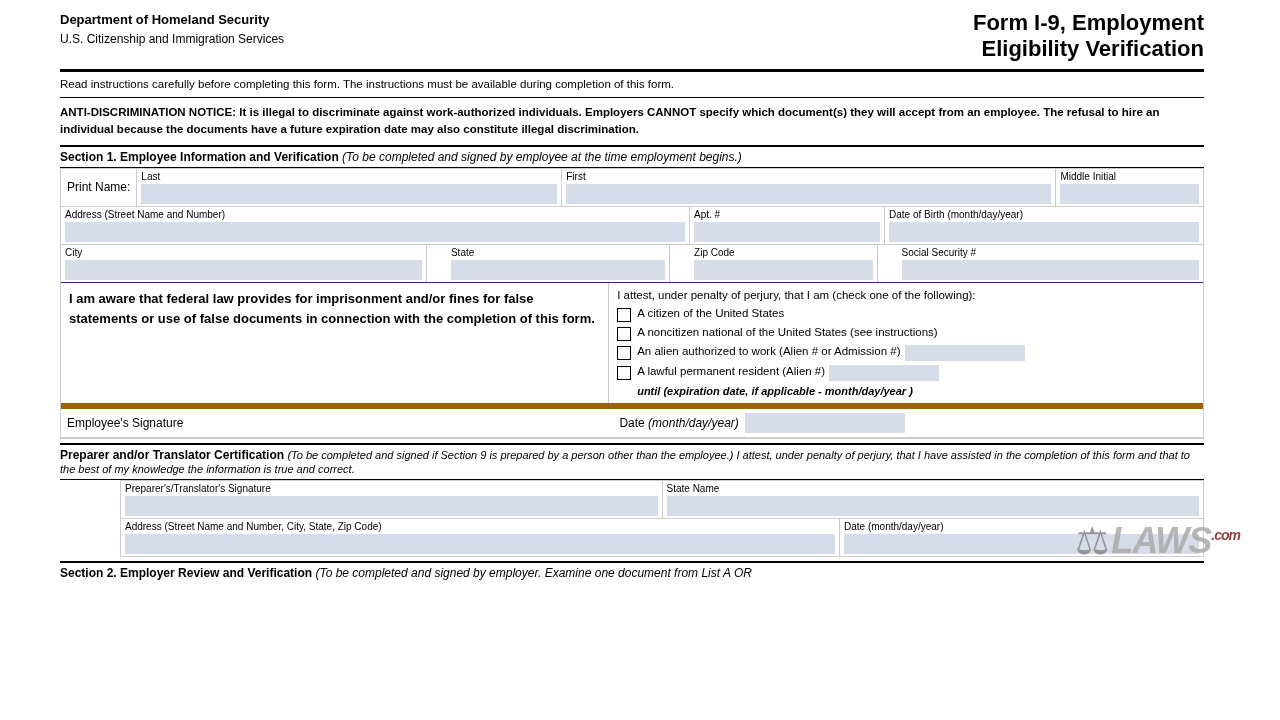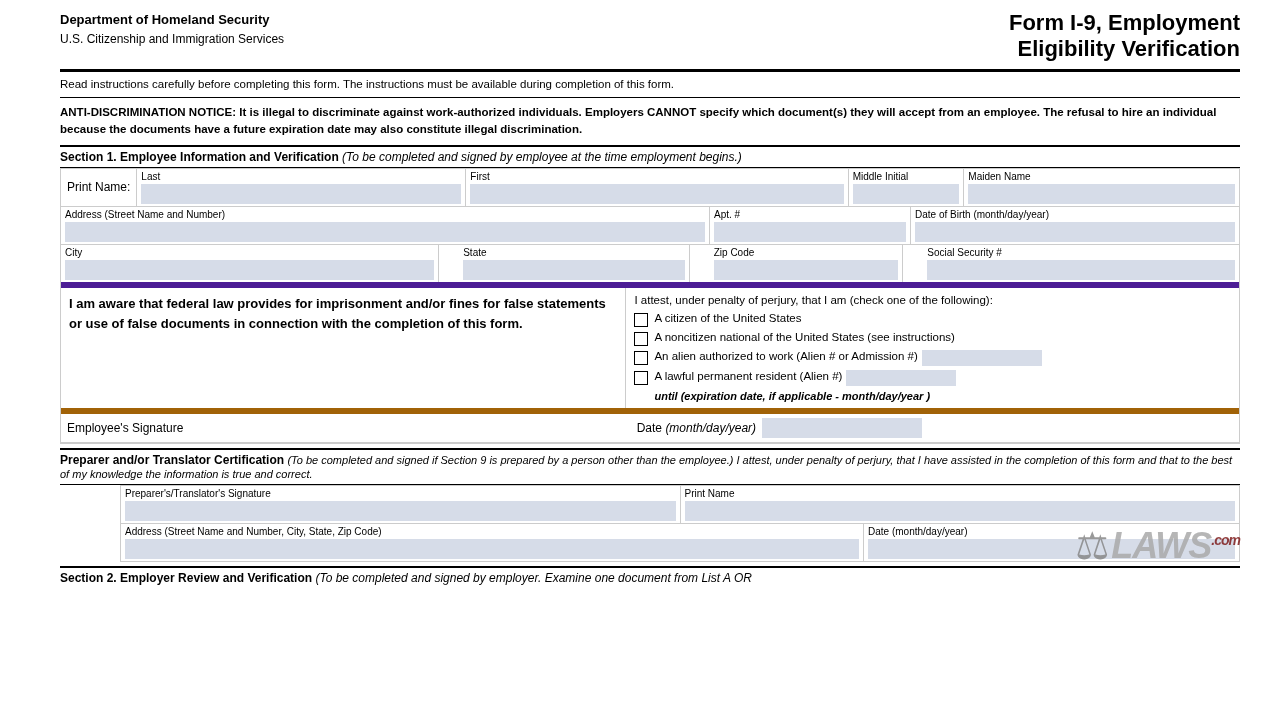--- a/index.html
+++ b/index.html
@@ -6,21 +6,21 @@
     body {
       font-family: Arial, sans-serif;
       font-size: 12px;
       background: #fff;
       color: #000;
       width: 1280px;
       min-height: 720px;
       overflow: hidden;
     }
     .page {
-      padding: 10px 40px 10px 60px;
+      padding: 10px 76px 10px 60px;
       position: relative;
     }
     .header-row {
       display: flex;
       justify-content: space-between;
       align-items: flex-start;
       margin-bottom: 6px;
     }
     .header-agency {
       font-size: 12px;
@@ -109,21 +109,21 @@
       font-size: 12px;
       border-right: 1px solid #ccc;
       white-space: nowrap;
     }
     .address-row {
       display: flex;
       border-bottom: 1px solid #ccc;
     }
     .city-state-row {
       display: flex;
-      border-bottom: 6px solid #4c1d95;
+      border-bottom: 1px solid #4c1d95;
       gap: 20px;
     }
     
     .attest-section {
       display: flex;
       border-bottom: 6px solid #a16207;
     }
     .attest-left {
       width: 48%;
       padding: 6px 8px;
@@ -304,24 +304,20 @@
         <input class="field-input" type="text" style="">
       </div>
       <div class="field-group" style="flex: 3.5;">
         <div class="field-label">First</div>
         <input class="field-input" type="text" style="">
       </div>
       <div class="field-group" style="flex: 1;">
         <div class="field-label">Middle Initial</div>
         <input class="field-input" type="text" style="">
       </div>
-      <div class="field-group" style="flex: 2.5; border-right: none;">
-        <div class="field-label">Maiden Name</div>
-        <input class="field-input" type="text" style="">
-      </div>
     </div>
 
     <div class="address-row">
       <div class="field-group" style="flex: 5;">
         <div class="field-label">
           <span>Address</span>
           <span class="italic">(Street Name and Number)</span>
         </div>
         <input class="field-input" type="text" style="">
       </div>
@@ -409,21 +405,21 @@
   </div>
 
   <div class="preparer-grid" style="margin-left:60px; margin-right:0;">
 
     <div class="preparer-sig-row">
       <div class="field-group" style="flex: 1; border-right: 1px solid #ccc;">
         <div class="field-label">Preparer's/Translator's Signature</div>
         <input class="field-input" type="text" style="width: 100%;">
       </div>
       <div class="field-group" style="flex: 1; border-right: none;">
-        <div class="field-label">Print Name</div>
+        <div class="field-label">State Name</div>
         <input class="field-input" type="text" style="width: 100%;">
       </div>
     </div>
 
     <div class="preparer-addr-row">
       <div class="field-group" style="flex: 2; border-right: 1px solid #ccc;">
         <div class="field-label">
           <span>Address</span>
           <span class="italic">(Street Name and Number, City, State, Zip Code)</span>
         </div>

